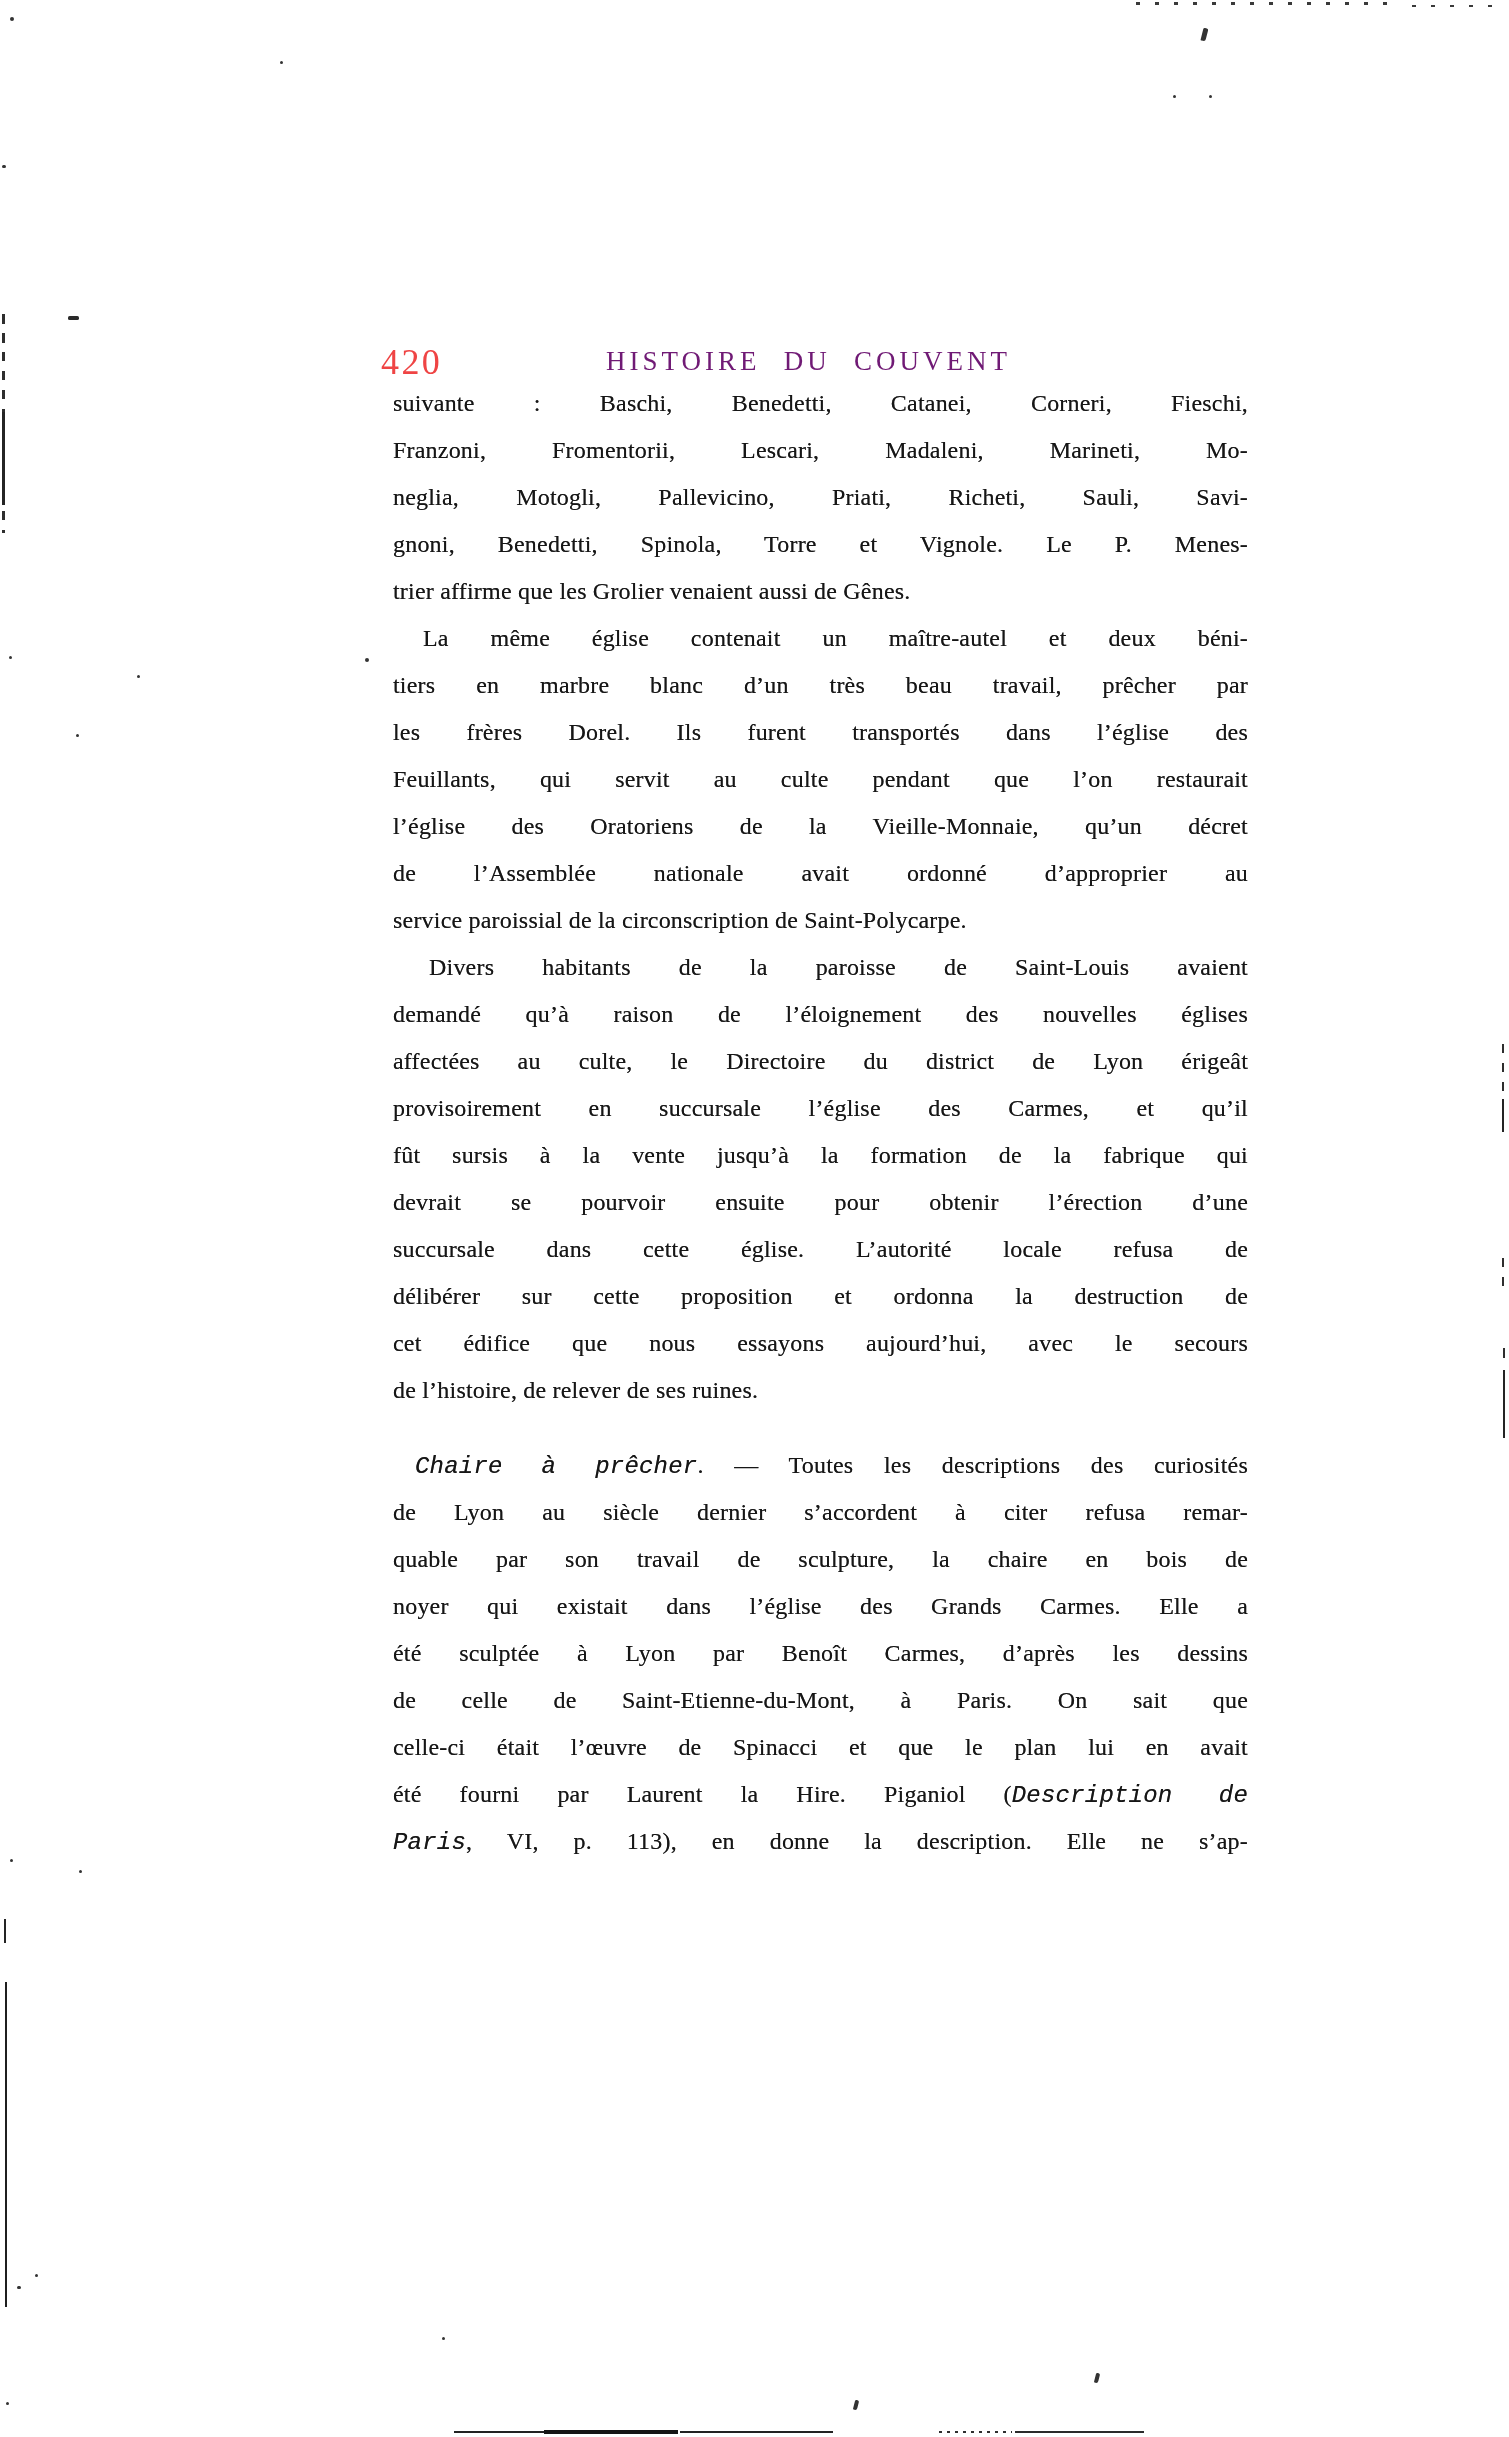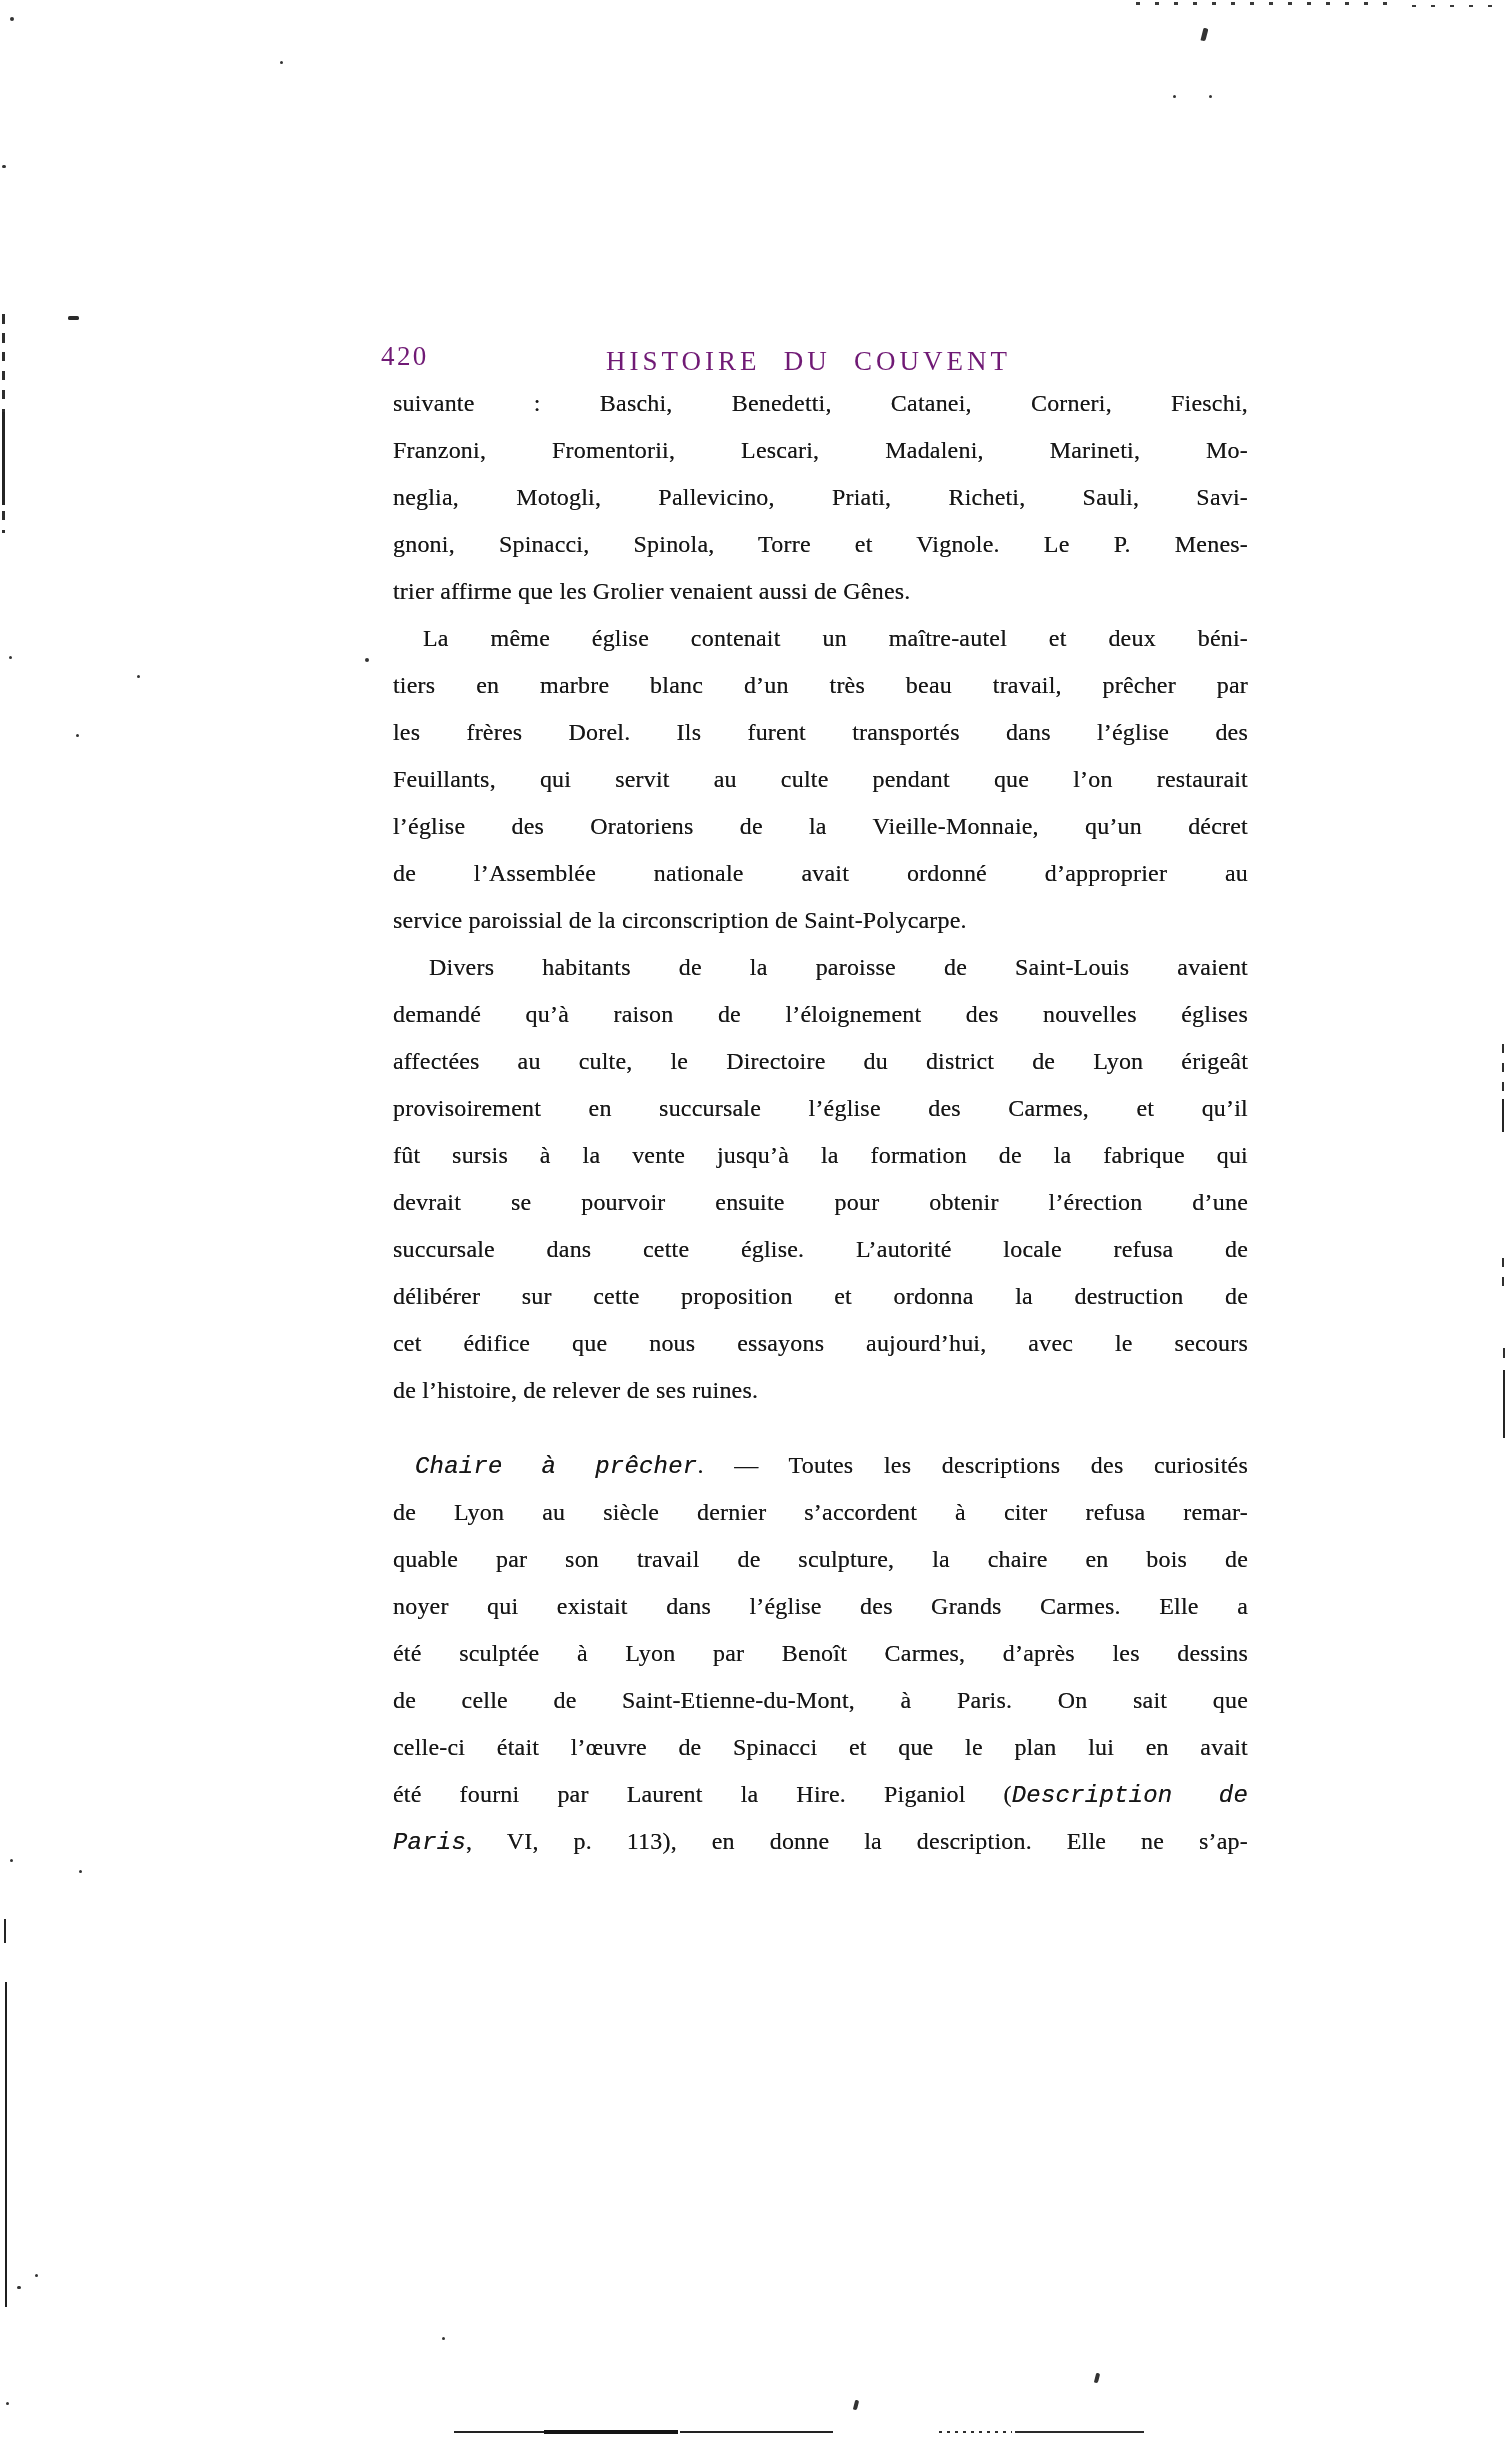--- a/index.html
+++ b/index.html
@@ -4,21 +4,21 @@
 <style>
   html,body { margin:0; padding:0; background:#ffffff; }
   .page {
     position:relative; width:1509px; height:2438px;
     background:#ffffff; overflow:hidden;
     font-family:"Liberation Serif","DejaVu Serif",serif;
     color:#161616;
   }
   
   .running-head { position:absolute; left:381px; top:336px; width:855px; height:49px; }
-  .pagenum { position:absolute; left:0; top:4.7px; font-size:27px; letter-spacing:2.4px; color:#701a75; }
+  .pagenum { position:absolute; left:0; top:4.7px; font-size:36px; letter-spacing:2.4px; color:#ef4444; }
   .rtitle  { position:absolute; left:0; right:0; top:10.3px; text-align:center;
              font-size:27px; letter-spacing:4px; word-spacing:12.6px; color:#701a75; }
   
   .textblock { position:absolute; left:381px; top:380px; width:855px;
                font-size:24px; line-height:47px; letter-spacing:0.2px;
                text-shadow:0 0 0.5px rgba(10,10,10,0.65);margin-left:12px; }
   .ln  { height:47px; text-align:justify; text-align-last:justify; }
   .e   { text-align-last:left; }
   .ind38 { text-indent:30px; }
   .ind46 { text-indent:36px; }
@@ -42,21 +42,21 @@
     <span class="pagenum">420</span>
     <span class="rtitle">HISTOIRE DU COUVENT</span>
   </div>
 
   <div class="textblock">
 
     <div>
       <div class="ln">suivante : Baschi, Benedetti, Catanei, Corneri, Fieschi,</div>
       <div class="ln">Franzoni, Fromentorii, Lescari, Madaleni, Marineti, Mo-</div>
       <div class="ln">neglia, Motogli, Pallevicino, Priati, Richeti, Sauli, Savi-</div>
-      <div class="ln">gnoni, Spinacci, Spinola, Torre et Vignole. Le P. Menes-</div>
+      <div class="ln">gnoni, Benedetti, Spinola, Torre et Vignole. Le P. Menes-</div>
       <div class="ln e">trier affirme que les Grolier venaient aussi de Gênes.</div>
     </div>
 
     <div>
       <div class="ln ind38">La même église contenait un maître-autel et deux béni-</div>
       <div class="ln">tiers en marbre blanc d’un très beau travail, prêcher par</div>
       <div class="ln">les frères Dorel. Ils furent transportés dans l’église des</div>
       <div class="ln">Feuillants, qui servit au culte pendant que l’on restaurait</div>
       <div class="ln">l’église des Oratoriens de la Vieille-Monnaie, qu’un décret</div>
       <div class="ln">de l’Assemblée nationale avait ordonné d’approprier au</div>

